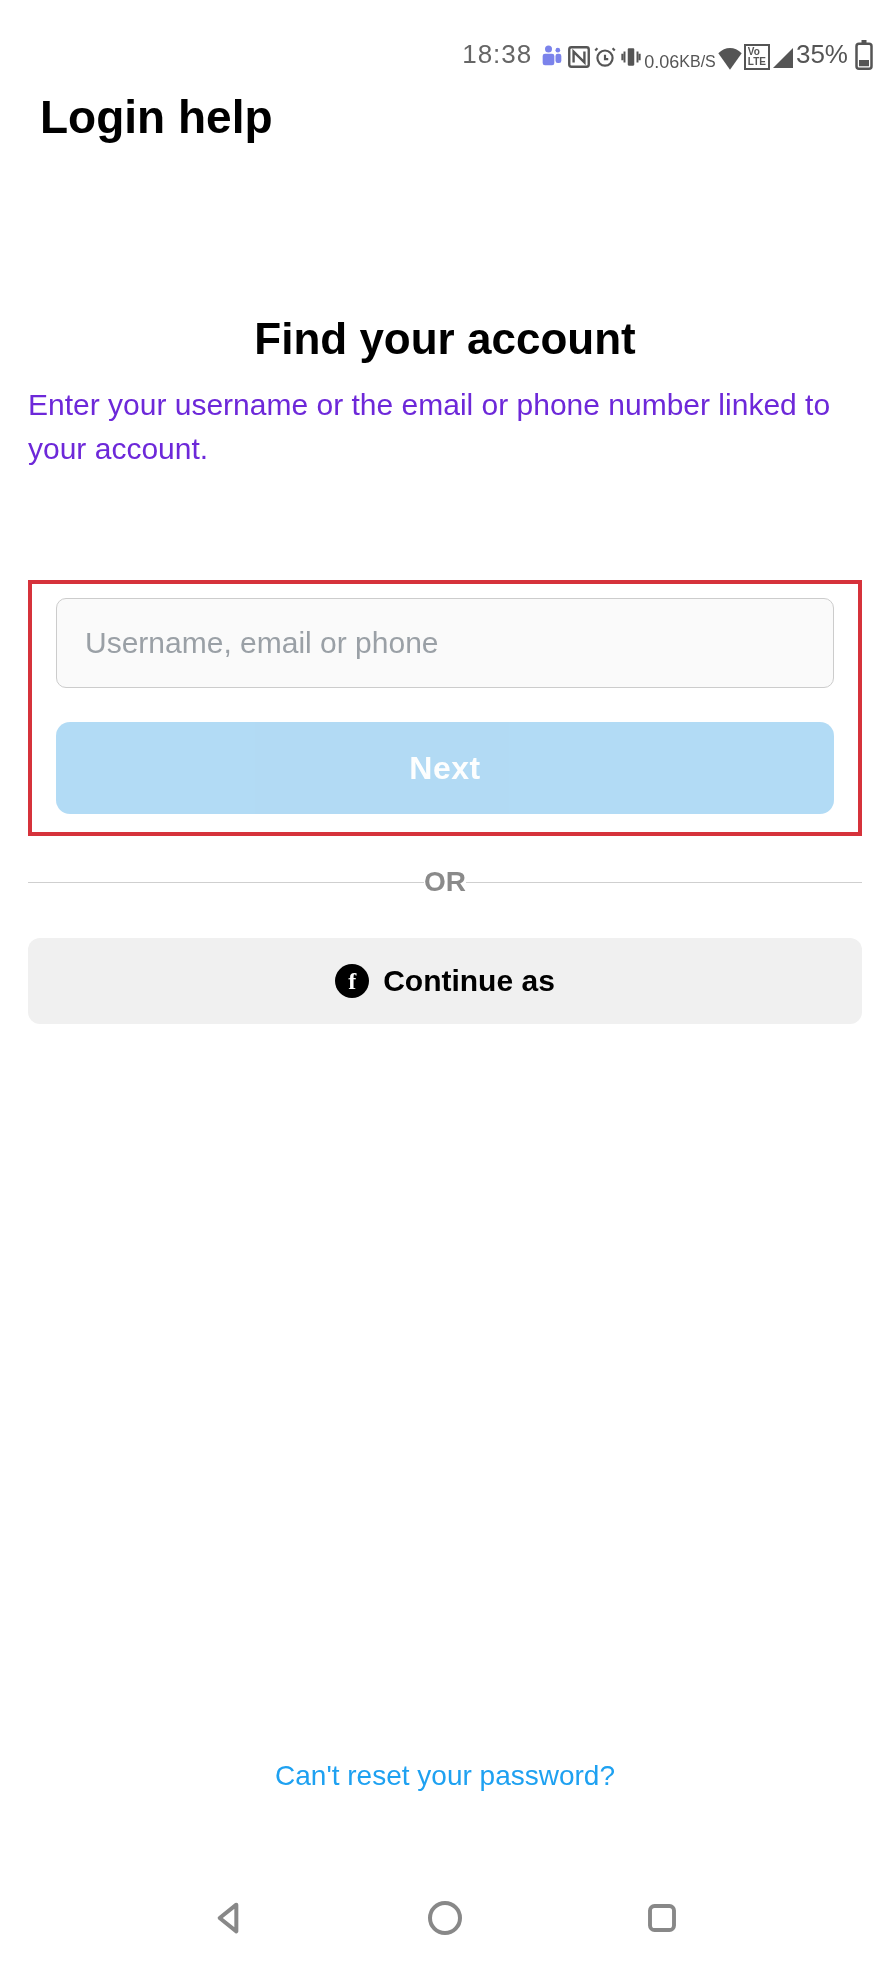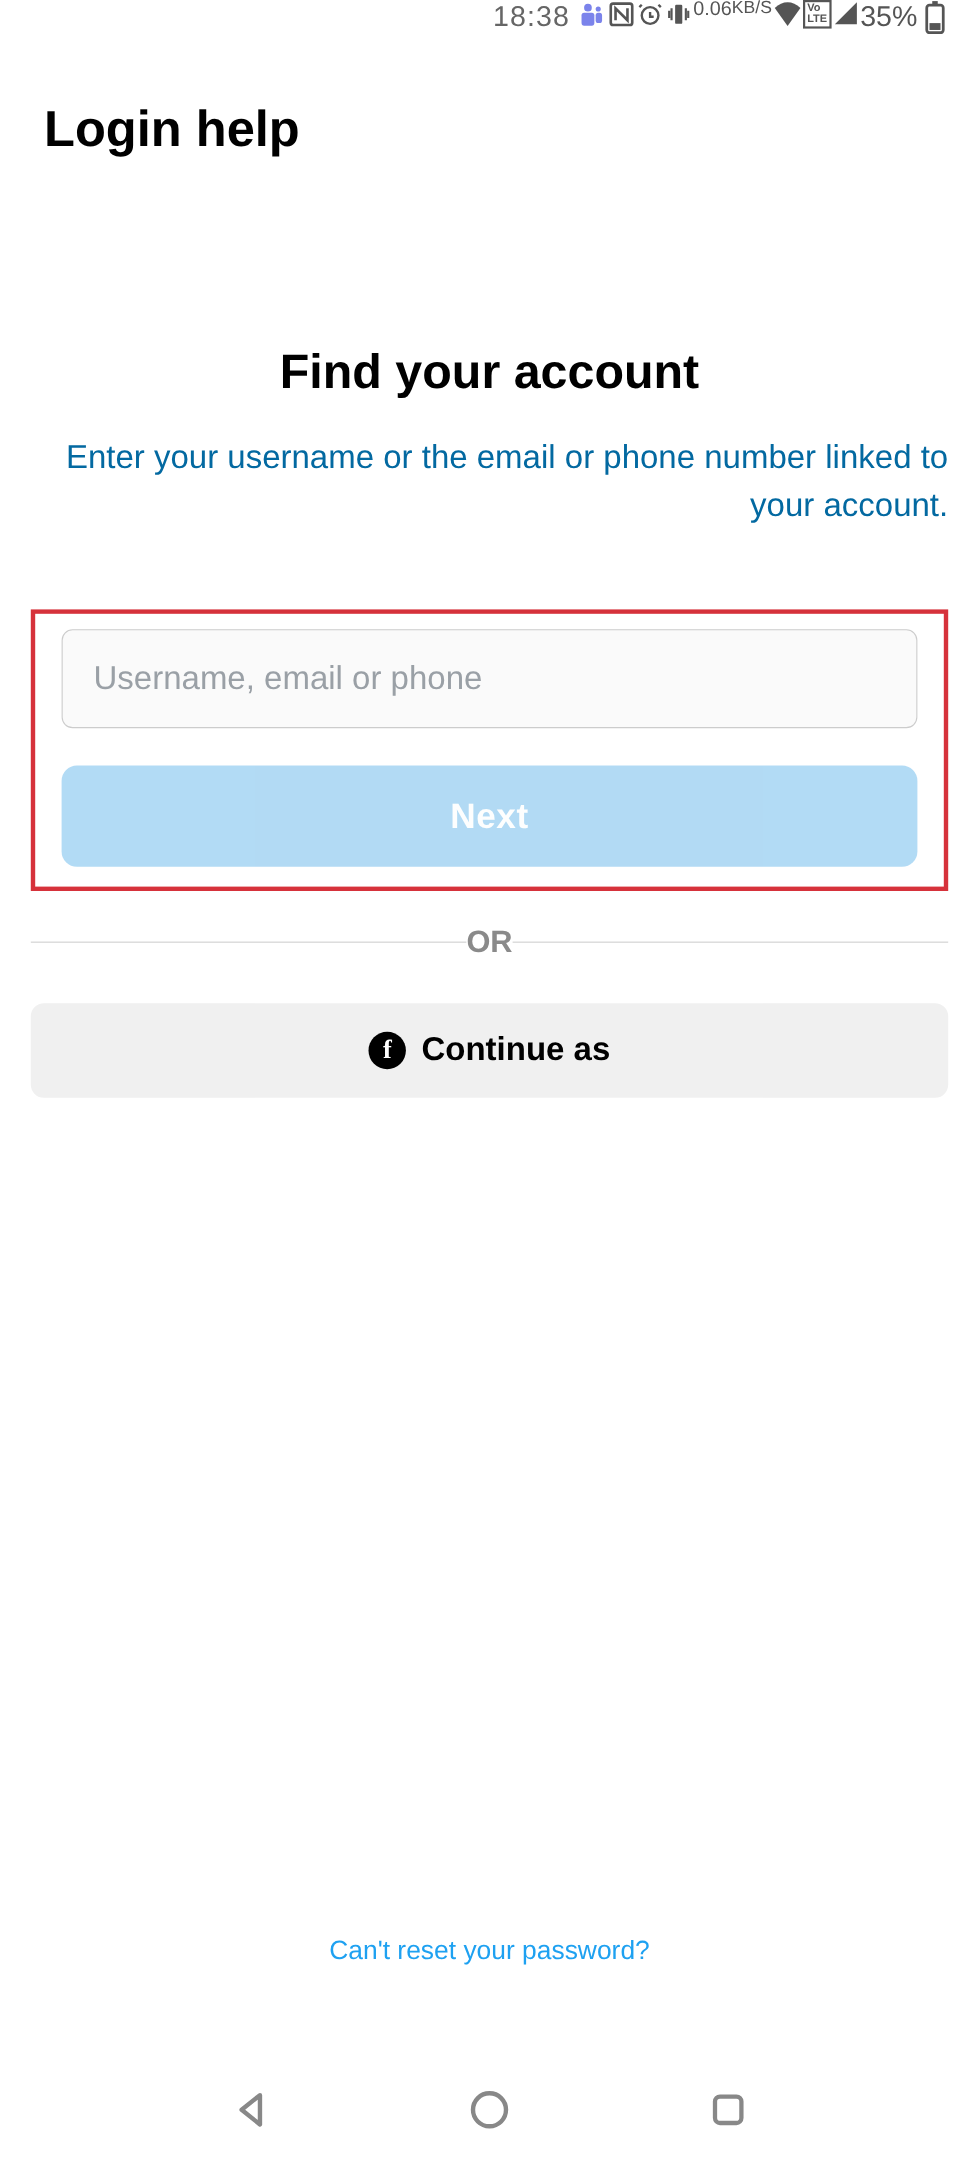--- a/index.html
+++ b/index.html
@@ -1,38 +1,38 @@
 <!DOCTYPE html>
 <html><head>
 <meta charset="utf-8">
 <style>
   * { box-sizing: border-box; margin: 0; padding: 0; }
   html, body { width: 890px; height: 1978px; background: #fff; font-family: -apple-system, Helvetica, Arial, sans-serif; color: #000; }
-  .status-bar { height: 70px; display: flex; align-items: flex-start; justify-content: flex-end; padding: 0 30px; gap: 0; color: #555; font-size: 26px; }
+  .status-bar { height: 70px; display: flex; align-items: flex-end; justify-content: flex-end; padding: 0 16px; gap: 0; color: #555; font-size: 26px; }
   .status-bar .time { color: #666; letter-spacing: 1px; margin-right: 6px; }
   .status-bar .teams { color: #7b83eb; font-weight: 700; }
   .status-bar .ico { display: inline-flex; align-items: center; justify-content: center; }
   .status-bar .kbs { display: flex; flex-direction: row; align-items: center; line-height: 0.9; font-size: 18px; color: #555; }
   .status-bar .kbs .small { font-size: 16px; }
   .status-bar .volte { border: 2px solid #555; font-size: 10px; font-weight: 700; padding: 1px 2px; line-height: 1; }
   .status-bar .batt-wrap { display: flex; align-items: center; gap: 6px; }
   .header { padding: 20px 40px 0 40px; }
   .header h1 { font-size: 46px; font-weight: 800; }
   .content { padding: 0 28px; }
   .title { text-align: center; font-size: 44px; font-weight: 800; margin-top: 170px; }
-  .subtitle { text-align: right; font-size: 30px; color: #0369a1; margin-top: 30px; line-height: 1.45; }
-  .highlight-box { border: 4px solid #d6323b; margin-top: 73px; padding: 14px 24px 18px 24px; }
+  .subtitle { text-align: left; font-size: 30px; color: #6d28d9; margin-top: 19px; line-height: 1.45; }
+  .highlight-box { border: 4px solid #d6323b; margin-top: 110px; padding: 14px 24px 18px 24px; }
   .input { width: 100%; height: 90px; border: 1px solid #ccc; border-radius: 10px; background: #fafafa; padding: 0 28px; font-size: 30px; color: #333; outline: none; }
   .input::placeholder { color: #9aa0a6; }
   .next-btn { width: 100%; height: 92px; margin-top: 34px; background: #aed9f4; border: none; border-radius: 14px; color: #fdfefe; font-size: 32px; font-weight: 600; letter-spacing: 0.5px; opacity: 0.95; cursor: pointer; }
   .or-row { display: flex; align-items: center; margin-top: 30px; color: #8a8a8a; font-size: 28px; font-weight: 600; }
   .or-row .line { flex: 1; height: 1px; background: #cfcfcf; }
   .fb-btn { width: 100%; height: 86px; margin-top: 40px; background: #f0f0f0; border: none; border-radius: 12px; display: flex; align-items: center; justify-content: center; gap: 14px; font-size: 30px; font-weight: 800; cursor: pointer; color: #000; }
   .fb-icon { width: 34px; height: 34px; border-radius: 50%; background: #000; color: #fff; display: inline-flex; align-items: center; justify-content: center; font-family: Georgia, serif; font-weight: 700; font-size: 24px; }
-  .footer-link { position: absolute; left: 0; right: 0; top: 1760px; text-align: center; color: #1ea1f1; font-size: 24px; font-weight: 500; cursor: pointer; }
+  .footer-link { position: absolute; left: 0; right: 0; top: 1760px; text-align: center; color: #1ea1f1; font-size: 28px; font-weight: 500; cursor: pointer; }
   .nav-bar { position: absolute; left: 0; right: 0; bottom: 0; height: 120px; display: flex; align-items: center; justify-content: space-around; padding: 0 120px; }
   .nav-bar .nav-btn { width: 52px; height: 52px; display: flex; align-items: center; justify-content: center; color: #777; cursor: pointer; }
   body { position: relative; }
 </style>
 </head>
 <body>
 
 <div class="status-bar">
   <span class="time">18:38</span>
   <span class="ico teams">

